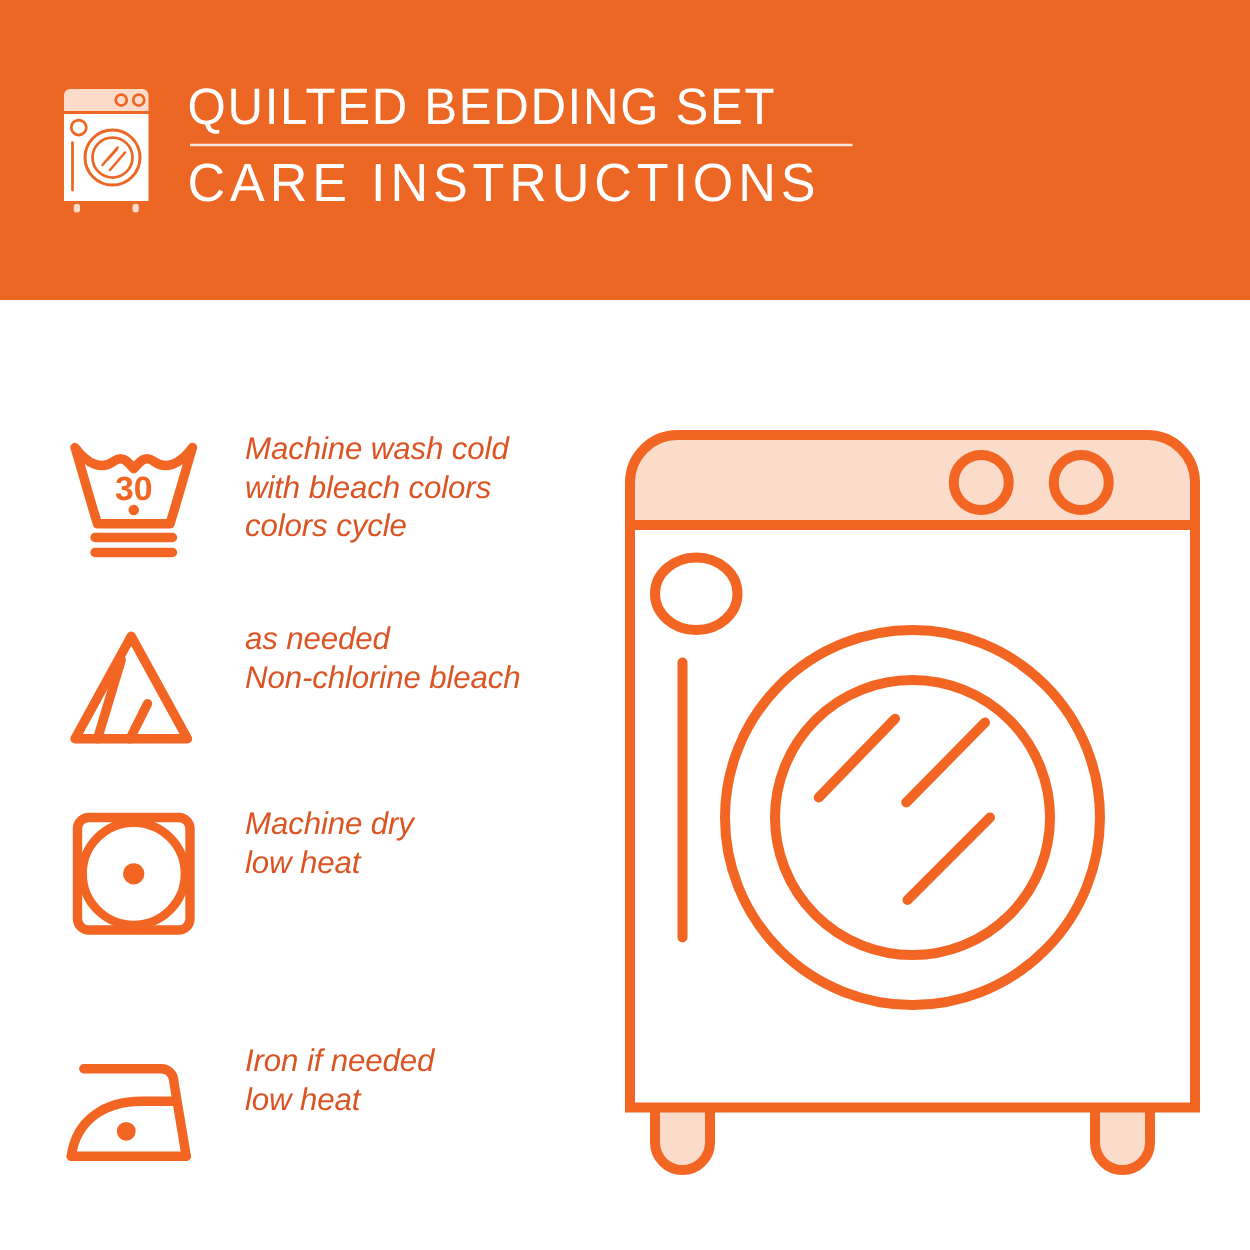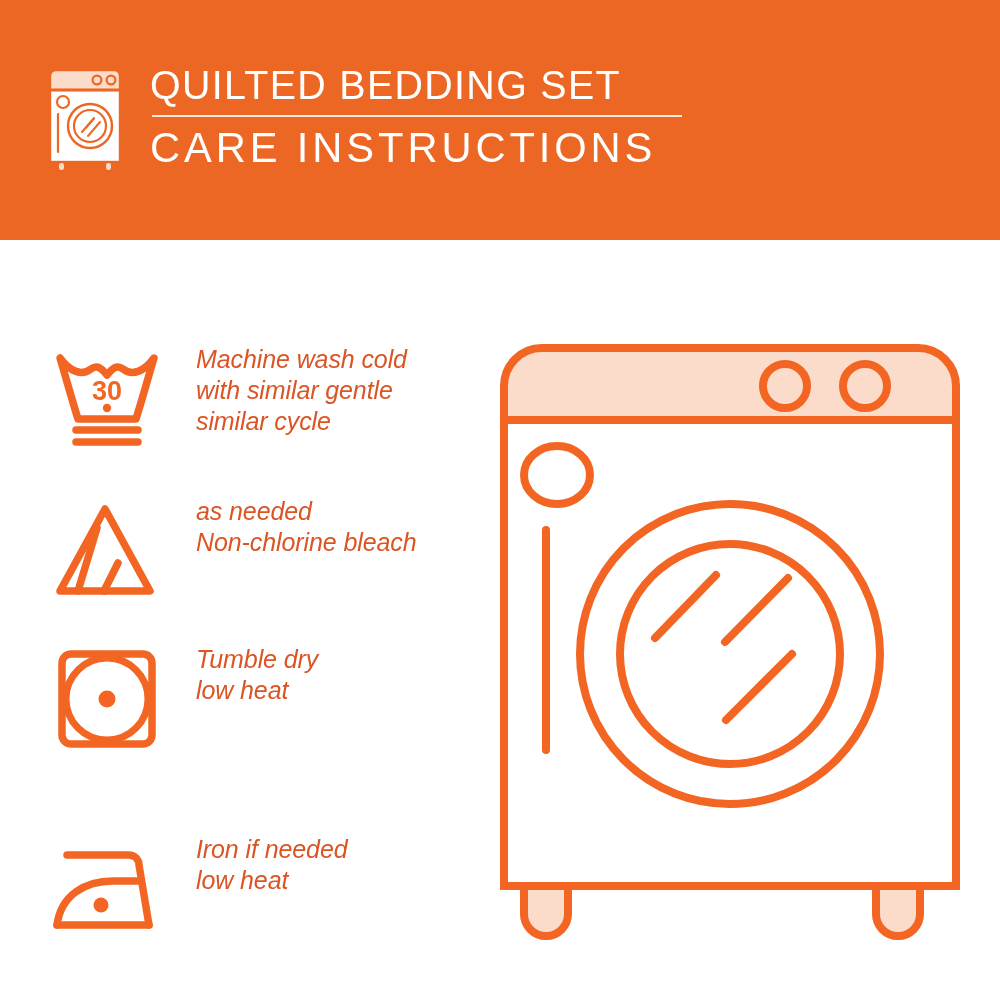--- a/index.html
+++ b/index.html
@@ -181,22 +181,22 @@
             <line x1="24" y1="85" x2="86" y2="85"></line>
             <line x1="24" y1="97" x2="86" y2="97"></line>
           </g>
 
           <text x="55" y="55" text-anchor="middle" fill="#F26522" font-family="Liberation Sans, sans-serif" font-size="27" font-weight="bold">30</text>
           <circle cx="55" cy="63" r="4.2" fill="#F26522"></circle>
         </svg>
       </span>
       <div class="care-label">
         <span class="ln">Machine wash cold</span>
-        <span class="ln">with similar gentle</span>
-        <span class="ln">similar cycle</span>
+        <span class="ln">with bleach colors</span>
+        <span class="ln">colors cycle</span>
       </div>
     </div>
 
     <div class="care-row" id="care-row-1">
       <span class="care-symbol">
         <svg viewBox="0 0 110 100" width="110" height="100" aria-hidden="true">
           <g fill="none" stroke="#F26522" stroke-width="7.5" stroke-linecap="round" stroke-linejoin="round">
             <path d="M53 8 L98 90 L8 90 Z"></path>
             <line x1="45" y1="27" x2="26" y2="90"></line>
             <line x1="66" y1="62" x2="52" y2="90"></line>
@@ -211,21 +211,21 @@
 
     <div class="care-row" id="care-row-2">
       <span class="care-symbol">
         <svg viewBox="0 0 104 104" width="104" height="104" aria-hidden="true">
           <rect x="7" y="7" width="90" height="90" rx="9" ry="9" fill="none" stroke="#F26522" stroke-width="7.5"></rect>
           <circle cx="52" cy="52" r="41" fill="none" stroke="#F26522" stroke-width="7"></circle>
           <circle cx="52" cy="52" r="8.5" fill="#F26522"></circle>
         </svg>
       </span>
       <div class="care-label">
-        <span class="ln">Tumble dry</span>
+        <span class="ln">Machine dry</span>
         <span class="ln">low heat</span>
       </div>
     </div>
 
     <div class="care-row" id="care-row-3">
       <span class="care-symbol">
         <svg viewBox="0 0 112 92" width="112" height="92" aria-hidden="true">
           <g fill="none" stroke="#F26522" stroke-width="7.5" stroke-linecap="round" stroke-linejoin="round">
 
             <path d="M16 12 H78 a10 10 0 0 1 10 10 L98 82"></path>

